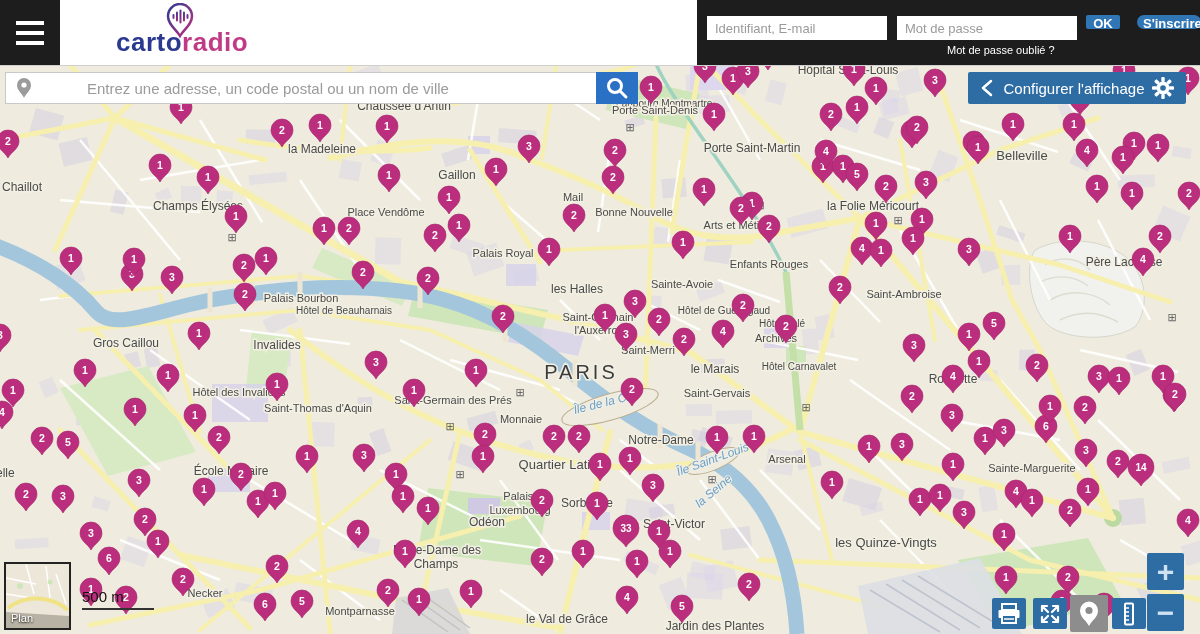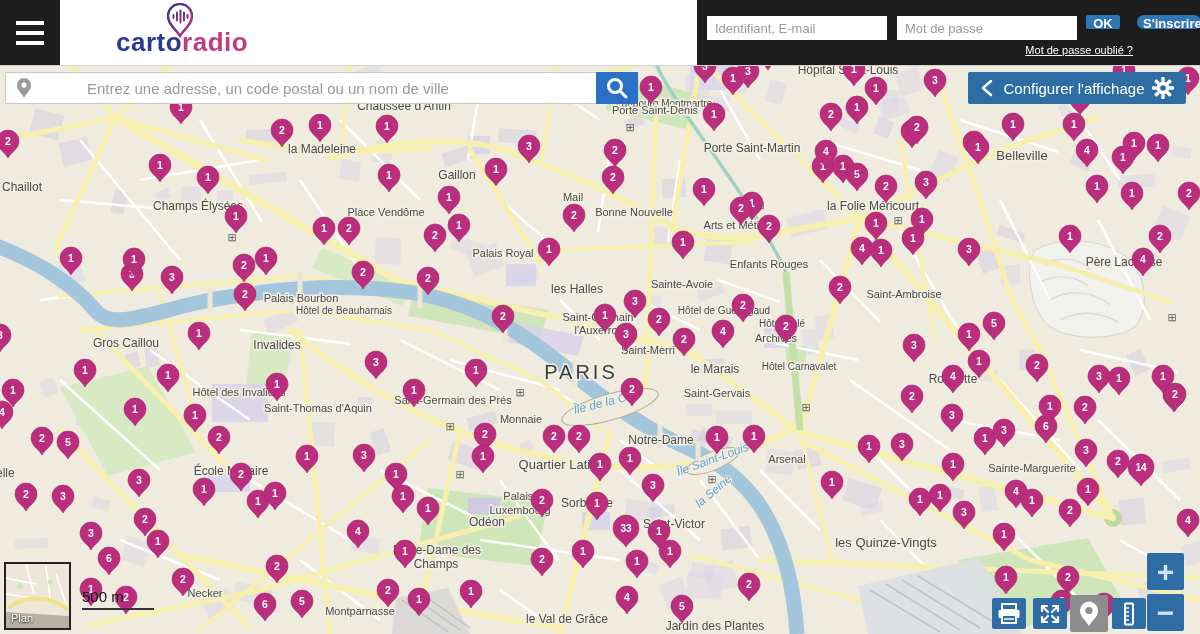--- a/index.html
+++ b/index.html
@@ -14,21 +14,21 @@
   #logoText .c1{color:#2b3a90;}
   #logoText .c2{color:#c03b86;}
   #loginBar{position:absolute;right:0;top:0;width:503px;height:65px;background:#1d1d1d;}
   .loginInput{position:absolute;top:16px;height:24px;border:0;background:#fff;font-size:13px;padding:4px 8px;color:#333;box-sizing:border-box;}
   .loginInput::placeholder{color:#9a9a9a;}
   #loginId{left:10px;width:180px;}
   #loginPw{left:200px;width:180px;}
   .blueBtn{position:absolute;top:15px;height:14px;background:#3176b4;color:#fff;border:0;font-size:13px;font-weight:bold;cursor:pointer;border-radius:2px;}
   #okBtn{left:389px;width:34px;}
   #signupBtn{left:440px;width:64px;border-radius:12px;}
-  #forgot{position:absolute;left:258px;top:44px;width:178px;text-align:right;color:#fff;font-size:11px;cursor:pointer;text-decoration:underline;}
+  #forgot{position:absolute;left:250px;top:44px;width:178px;text-align:left;color:#fff;font-size:11px;cursor:pointer;}
   
   #searchBar{position:absolute;left:5px;top:72px;width:633px;height:32px;background:#fff;border:1px solid #c9c9c9;box-sizing:border-box;display:flex;align-items:center;z-index:20;gap:47px;}
   #searchPin{margin:0 6px 0 10px;flex:0 0 auto;}
   #searchInput{flex:1;border:0;outline:none;font-size:15px;color:#444;font-family:"Liberation Sans",sans-serif;}
   #searchInput::placeholder{color:#9b9b9b;}
   #searchBtn{flex:0 0 42px;height:32px;margin:-1px -1px -1px 0;background:#2a70c4;border:0;cursor:pointer;display:flex;align-items:center;justify-content:center;}
   #configureBtn{position:absolute;left:968px;top:72px;width:218px;height:32px;background:#2e6da4;border-radius:2px;display:flex;align-items:center;color:#fff;z-index:20;cursor:pointer;}
   #configureBtn .lbl{flex:1;text-align:center;font-size:15px;}
   #configureBtn svg{flex:0 0 auto;}
   

